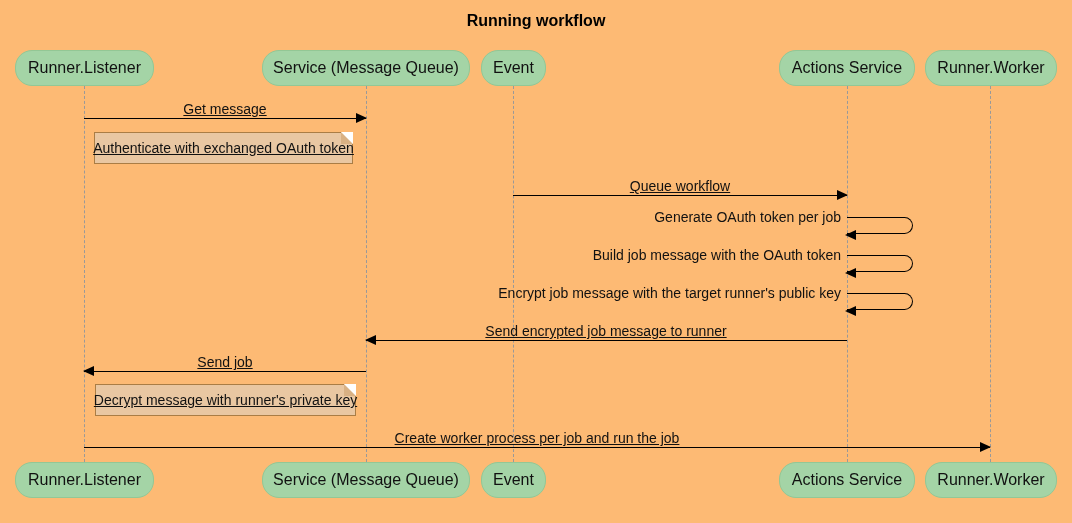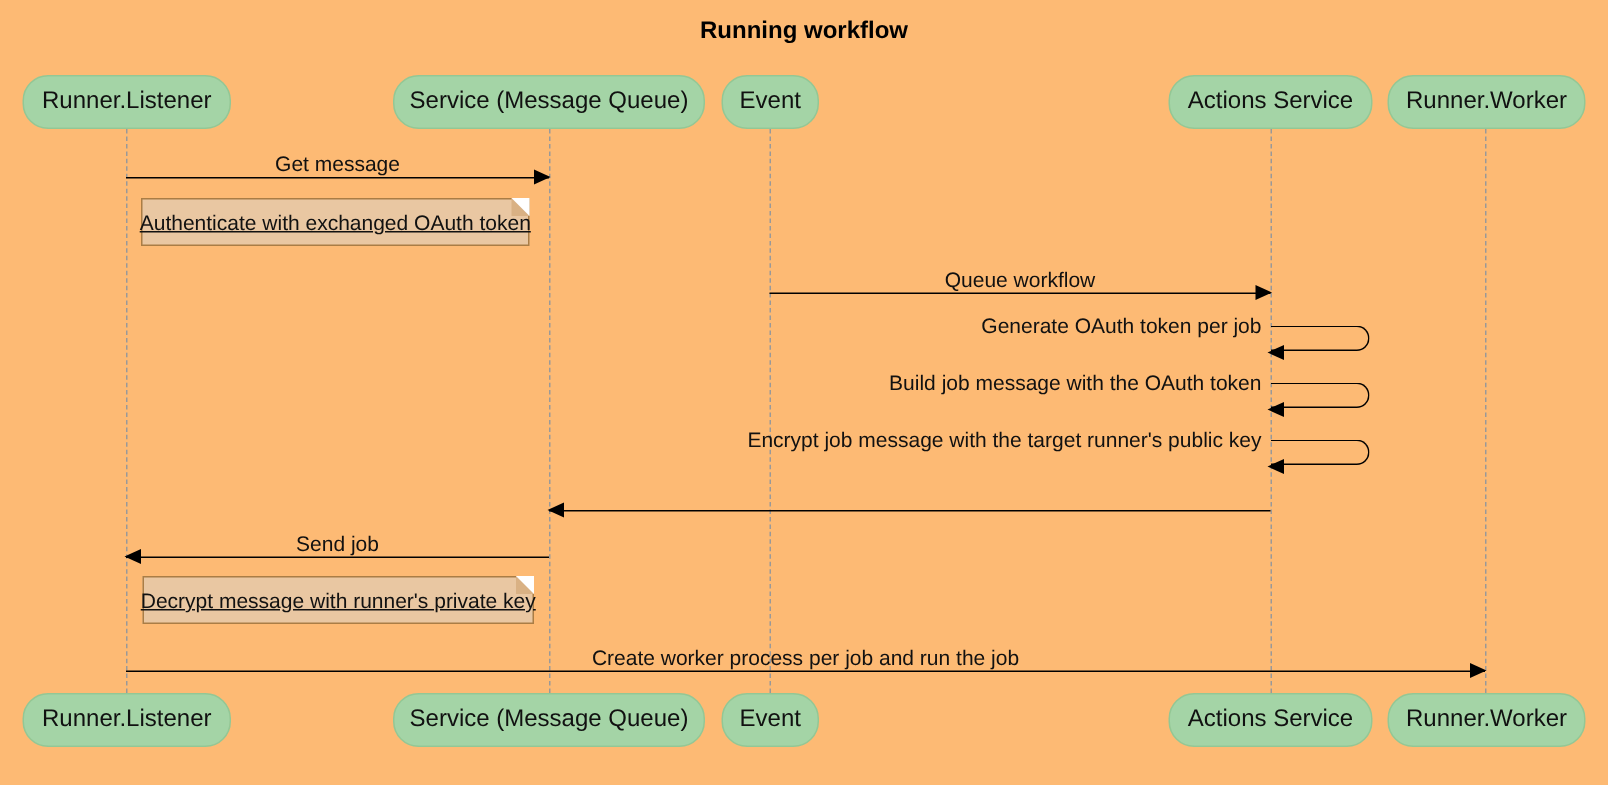--- a/index.html
+++ b/index.html
@@ -44,21 +44,21 @@
   }
   .ah-loop{
     left:-2px;bottom:-7px;
     border-top:5px solid transparent;border-bottom:5px solid transparent;
     border-right:11px solid var(--line,#000000);
   }
   .msg-label{
     position:absolute;font-size:14px;line-height:16px;height:16px;
     white-space:nowrap;color:#111;
   }
-  .center{transform:translateX(-50%);text-align:left;}
+  .center{transform:translateX(-50%);text-align:left;text-decoration:underline;}
   .right{text-align:right;}
   .note{
     position:absolute;box-sizing:border-box;
     background:var(--note-fill,#e9c7a2);
     border:1px solid var(--note-border,#aa7d45);
     display:flex;align-items:center;justify-content:center;
     font-size:14px;white-space:nowrap;color:#111;text-decoration:underline;
   }
   .note::before{
     content:"";position:absolute;top:-1px;right:-1px;width:0;height:0;
@@ -101,20 +101,21 @@
   <div class="msg-label right" style="left:441px;top:247px;width:400px">Build job message with the OAuth token</div>
   <div class="loop" style="left:847px;top:255px;width:66px;height:17px">
     <span class="ah ah-loop"></span>
   </div>
 
   <div class="msg-label right" style="left:441px;top:285px;width:400px">Encrypt job message with the target runner's public key</div>
   <div class="loop" style="left:847px;top:293px;width:66px;height:17px">
     <span class="ah ah-loop"></span>
   </div>
 
+  <div class="msg-label center" style="left:606px;top:323px">Send encrypted job message to runner</div>
   <div class="msg-line" style="left:366px;top:340px;width:481px">
     <span class="ah ah-l"></span>
   </div>
 
   <div class="msg-label center" style="left:225px;top:354px">Send job</div>
   <div class="msg-line" style="left:84px;top:371px;width:282px">
     <span class="ah ah-l"></span>
   </div>
 
   <div class="note" style="left:95px;top:384px;width:261px;height:32px">

